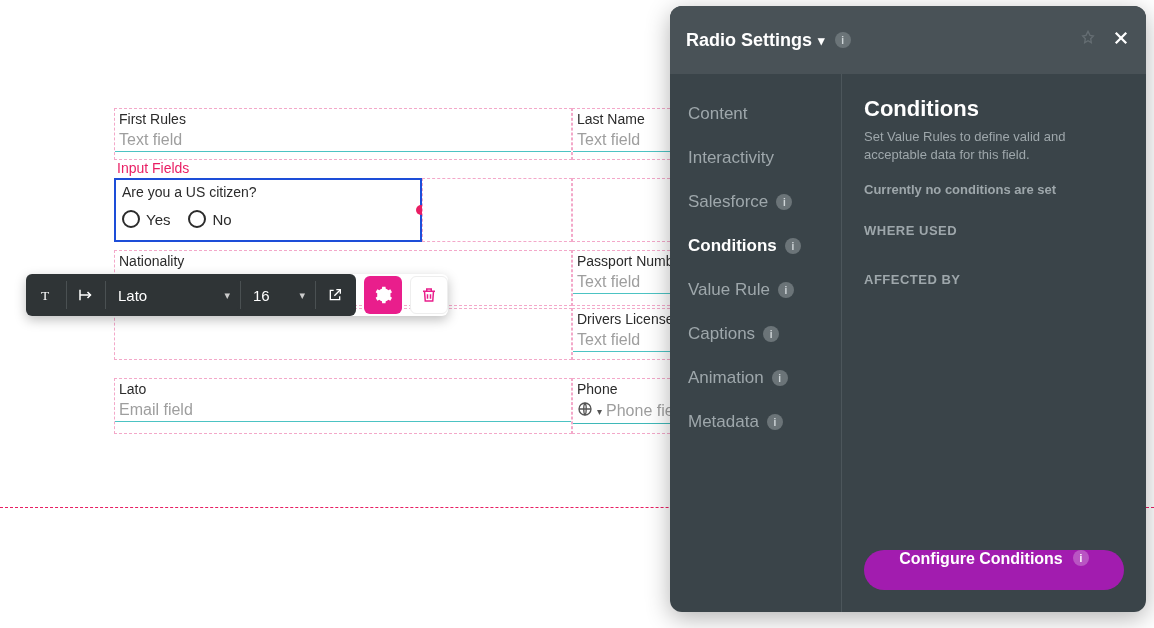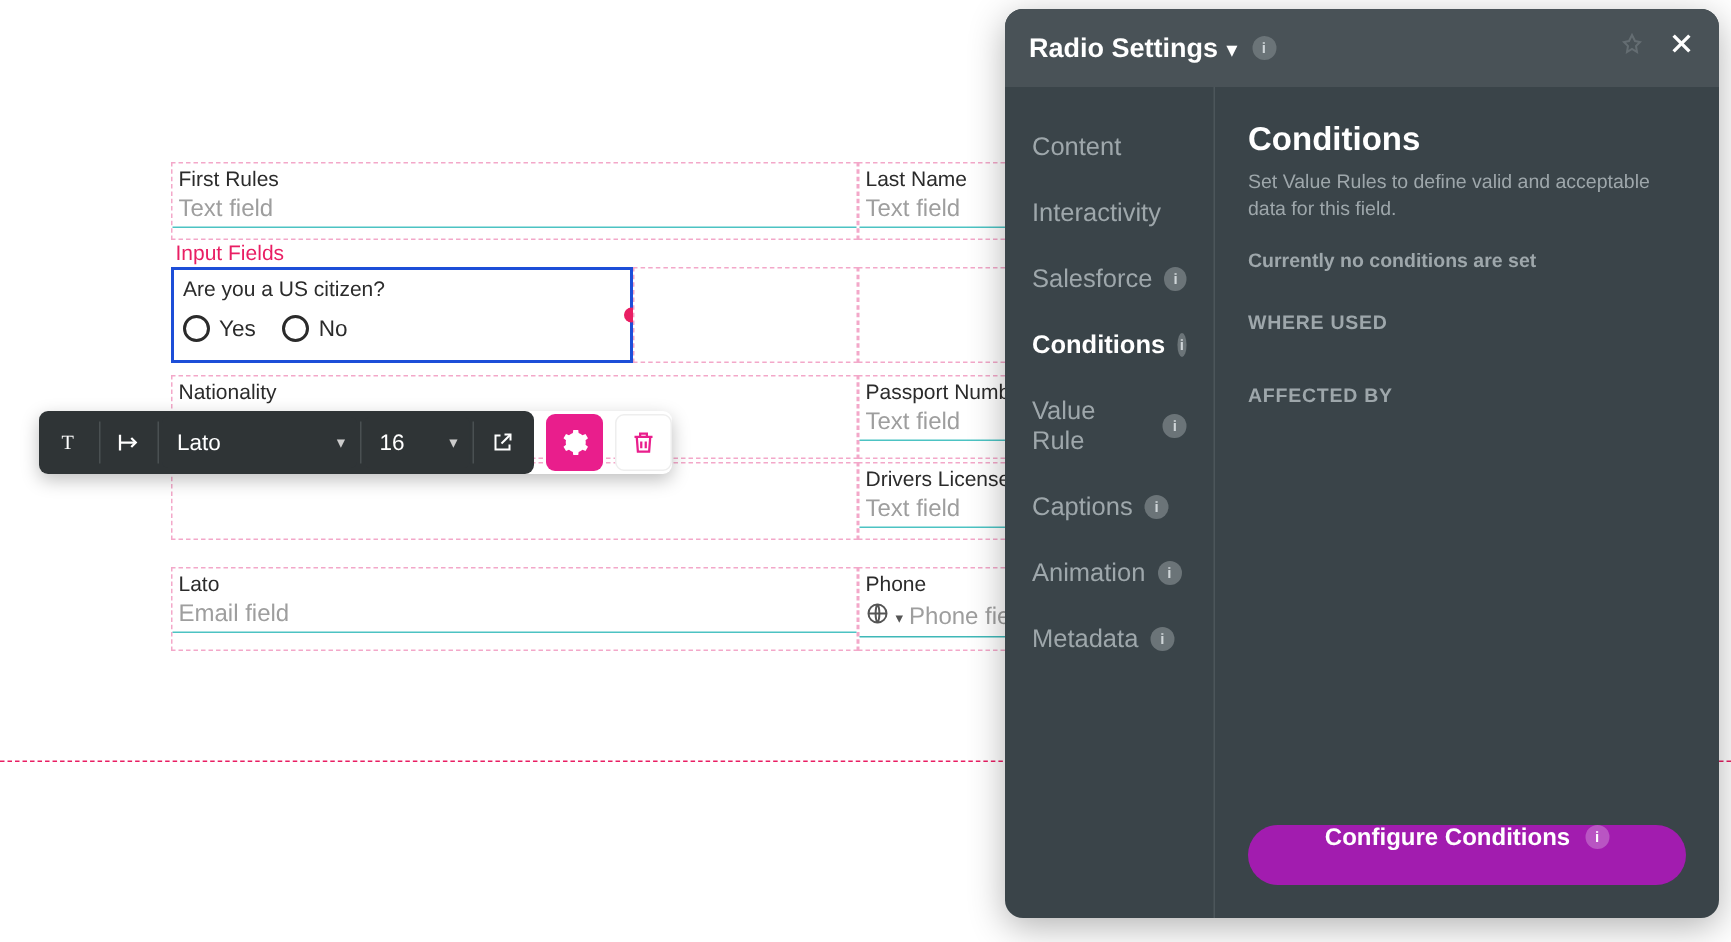--- a/index.html
+++ b/index.html
@@ -191,21 +191,21 @@
   height: 606px;
   background: #3a4449;
   border-radius: 12px;
   box-shadow: 0 6px 24px rgba(0,0,0,0.3);
   display: flex;
   flex-direction: column;
   overflow: hidden;
 }
 
 .panel-header {
-  height: 52px;
+  height: 68px;
   background: #495257;
   display: flex;
   align-items: center;
   padding: 0 16px;
   gap: 10px;
 }
 
 .panel-title {
   color: #fff;
   font-size: 18px;
@@ -241,21 +241,21 @@
 }
 
 .close-icon { color: #fff; font-size: 20px; }
 
 .panel-body {
   flex: 1;
   display: flex;
 }
 
 .panel-nav {
-  width: 140px;
+  width: 172px;
   border-right: 1px solid #4c565b;
   padding: 18px 0;
 }
 
 .nav-item {
   padding: 12px 18px;
   font-size: 17px;
   color: #9ea7ab;
   cursor: pointer;
   display: flex;

